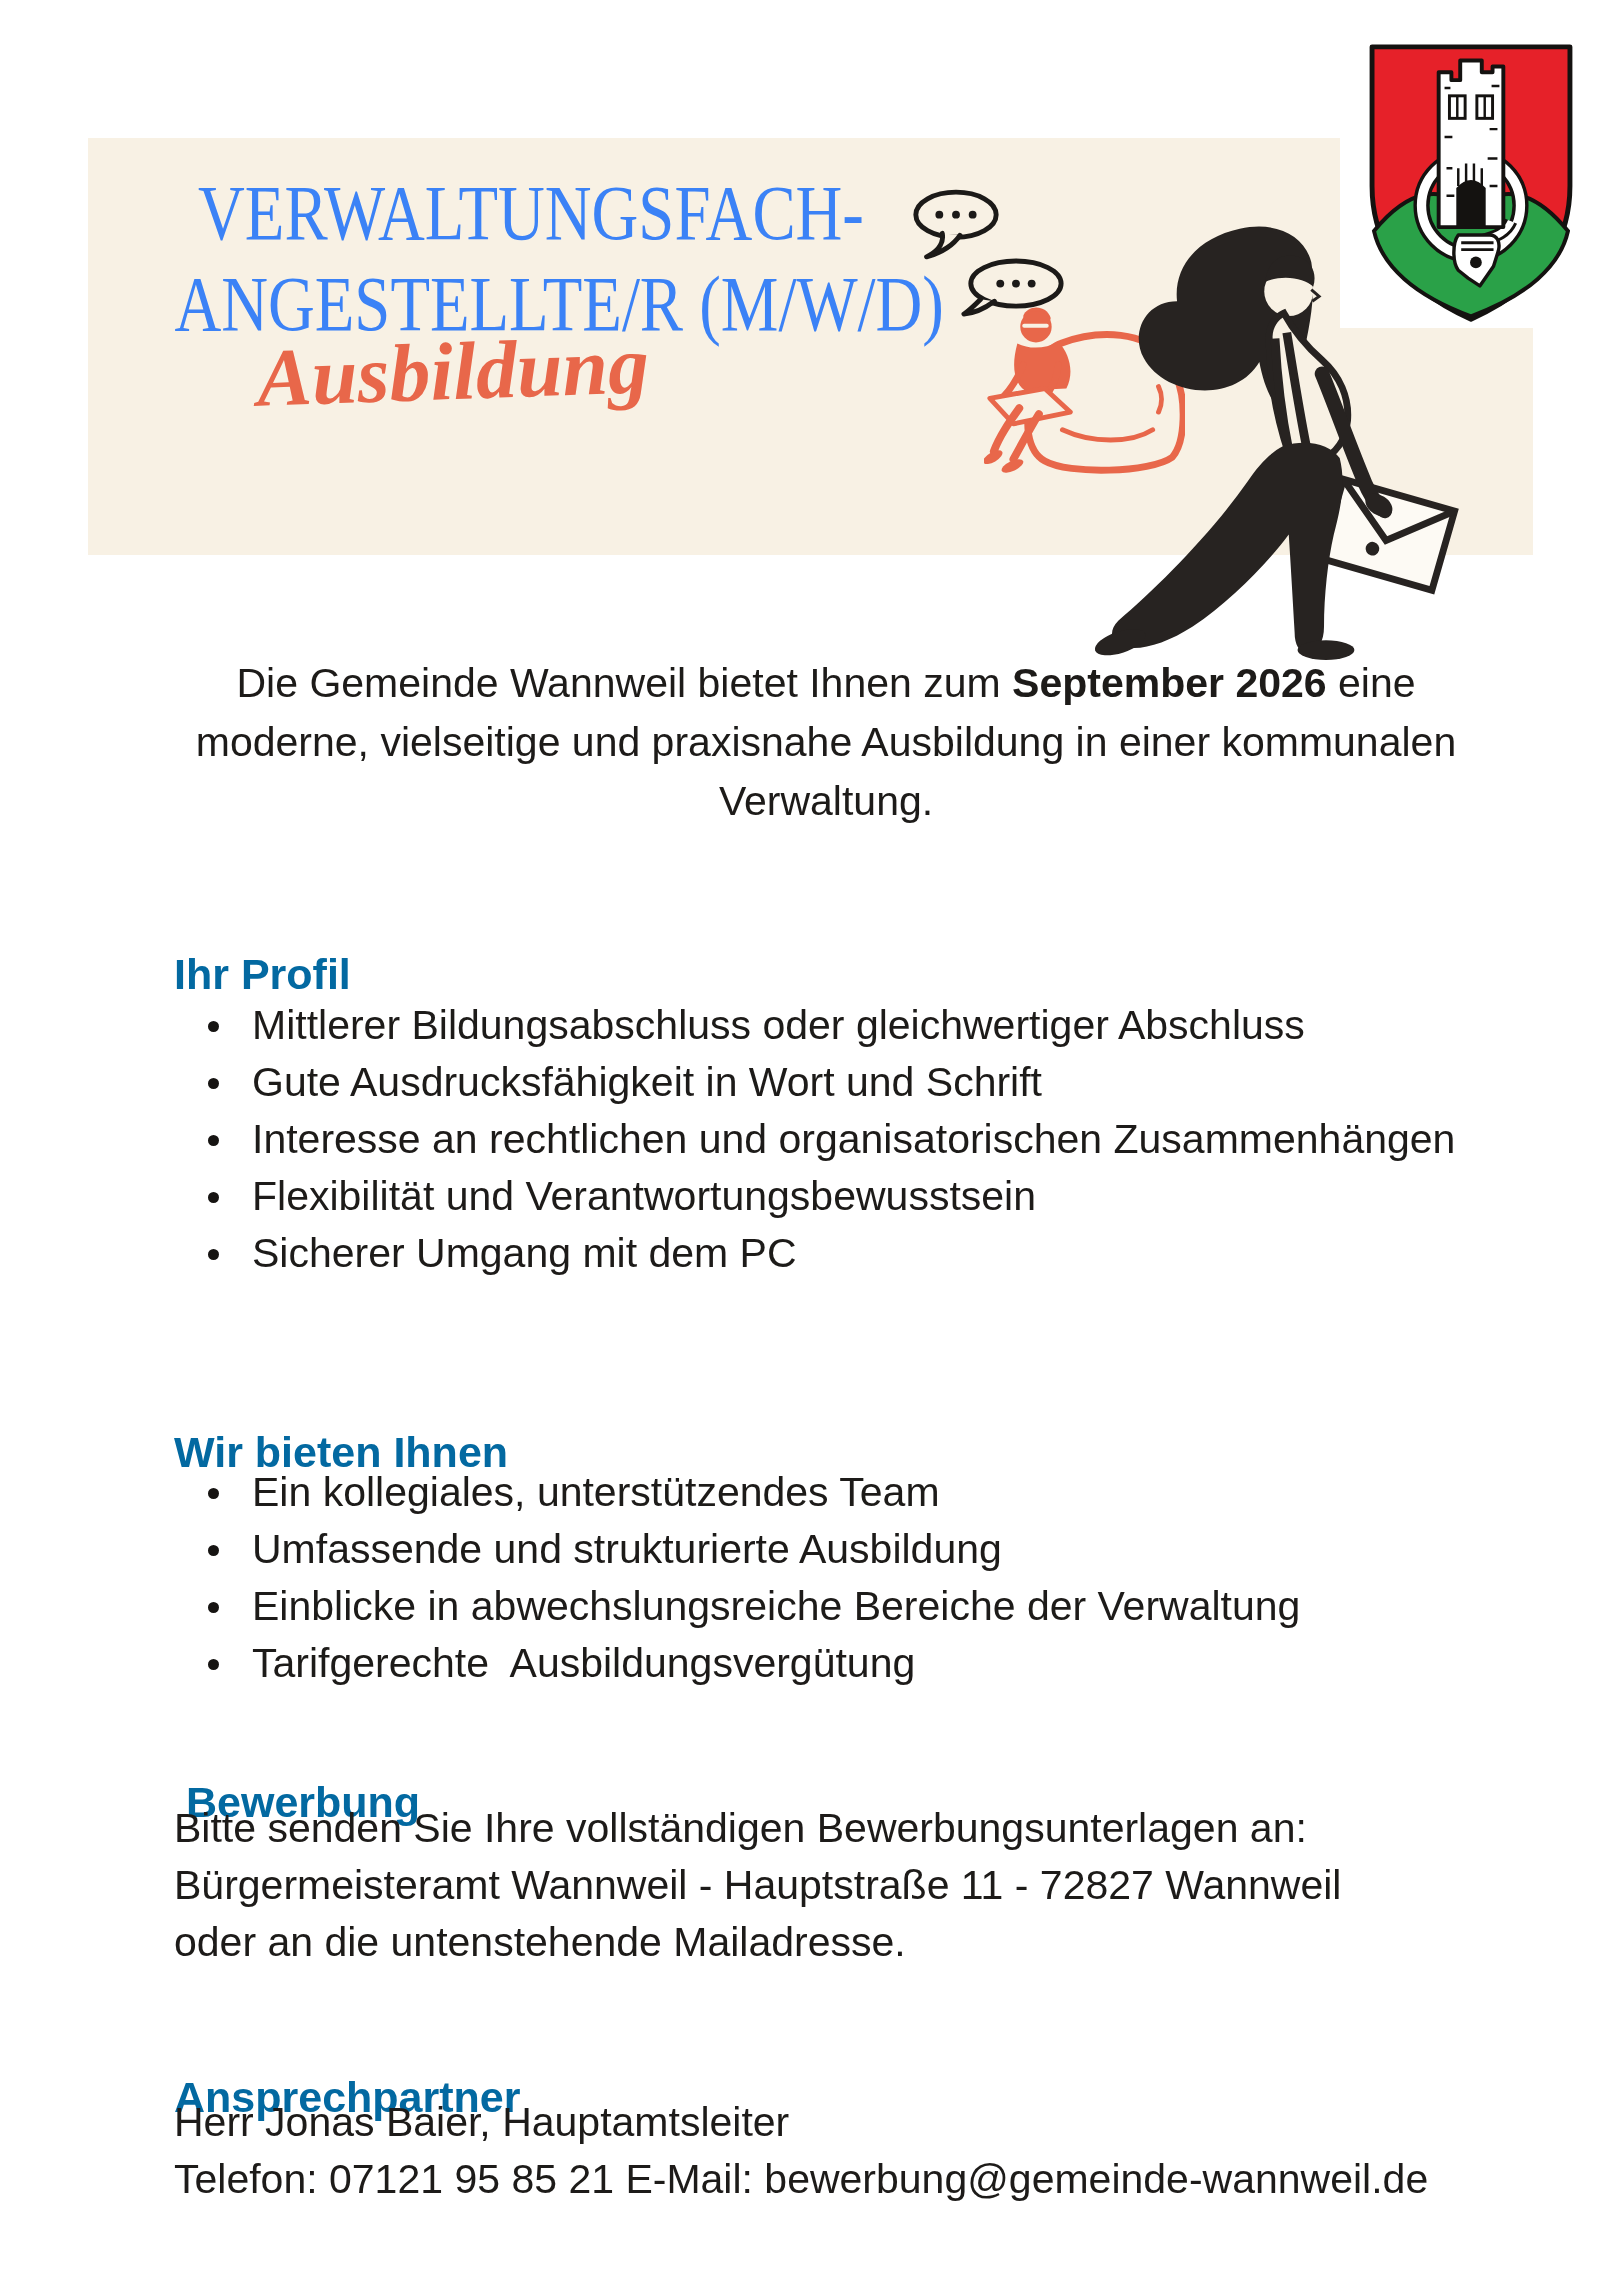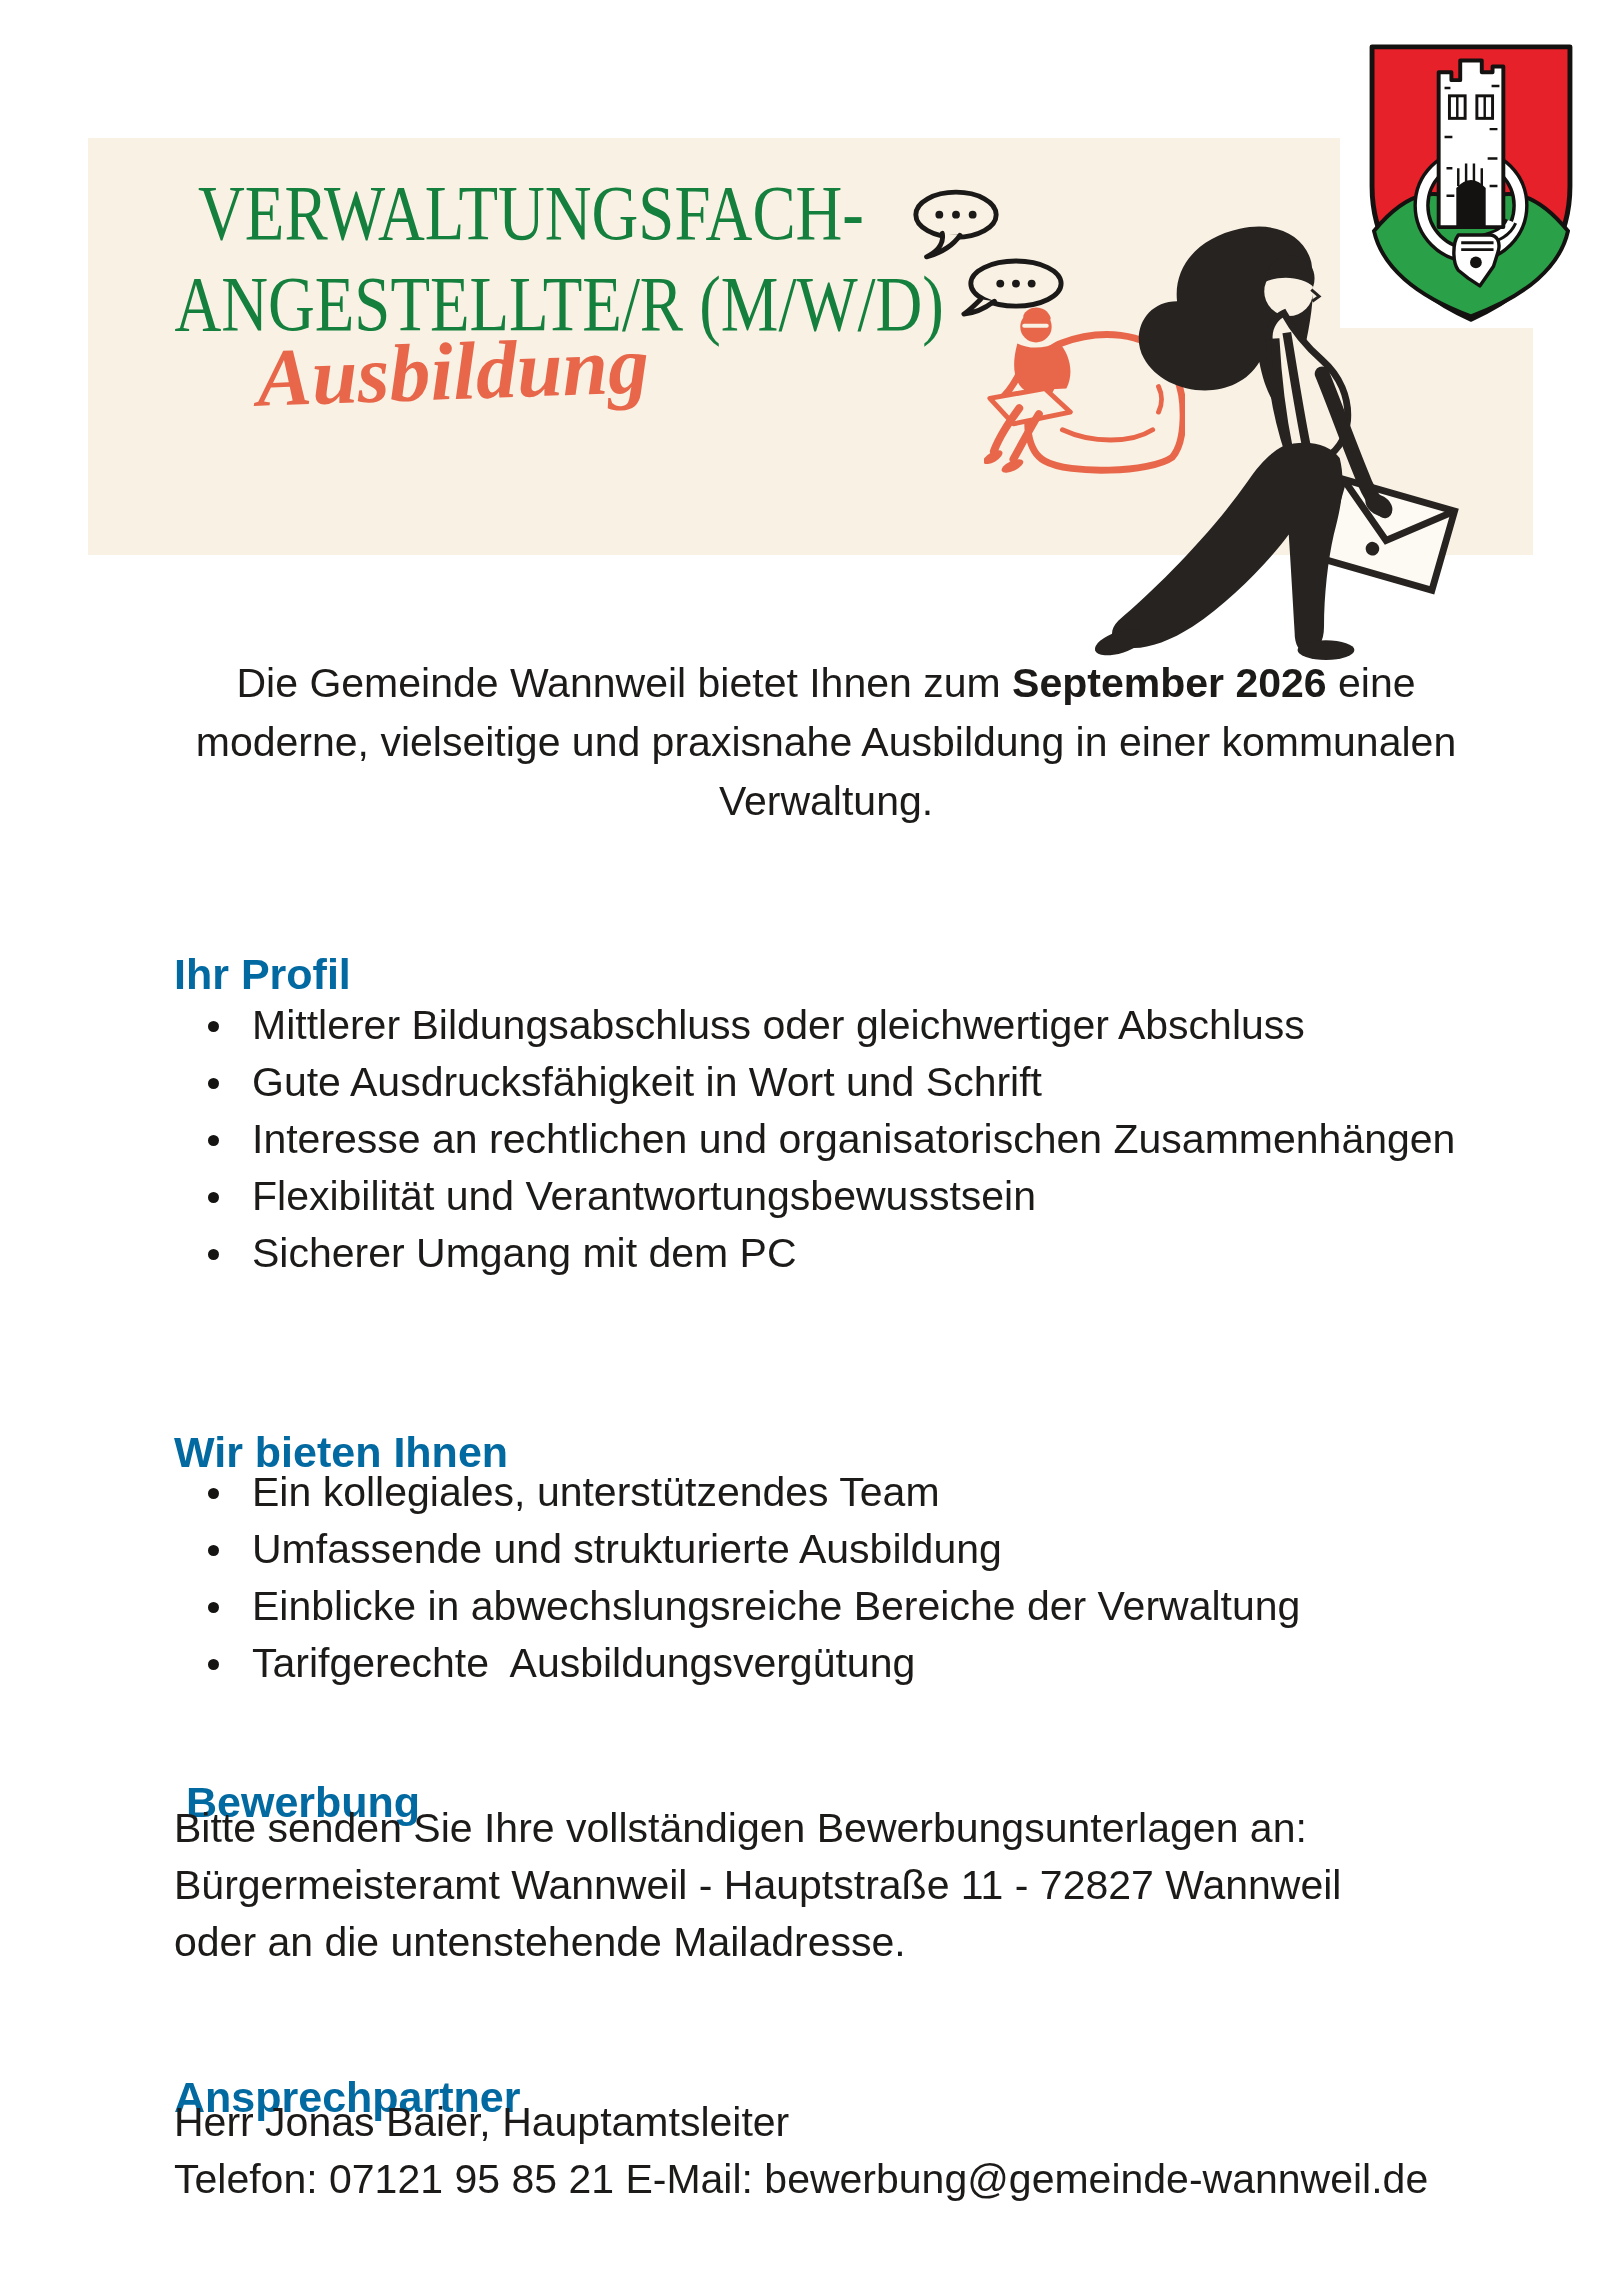--- a/index.html
+++ b/index.html
@@ -5,21 +5,21 @@
   html,body{margin:0;padding:0;background:#ffffff;}
   #page{
     position:relative;width:1622px;height:2294px;background:#ffffff;overflow:hidden;
     font-family:"Liberation Sans",sans-serif;color:#1d1b19;
   }
   
   .banner{position:absolute;left:88px;top:138px;width:1445px;height:417px;background:#f8f1e4;}
   .crest-panel{position:absolute;left:1340px;top:138px;width:282px;height:190px;background:#ffffff;}
   .title-block{
     position:absolute;left:90px;top:167px;width:882px;text-align:center;
-    font-family:"Liberation Serif",serif;font-size:79px;line-height:91px;color:#15803d;
+    font-family:"Liberation Serif",serif;font-size:79px;line-height:91px;color:#3b82f6;
   }
   .title-line{display:inline-block;transform:scaleX(0.82);transform-origin:50% 50%;white-space:nowrap;}
   .script-sub{
     position:absolute;left:257px;top:325px;
     font-family:"Liberation Serif",serif;font-style:italic;font-weight:bold;
     font-size:82px;color:#e8674a;transform:rotate(-2deg);white-space:nowrap;
   }
   
   .para{position:absolute;left:174px;font-size:41px;line-height:59px;}
   .intro{top:654px;width:1304px;}

